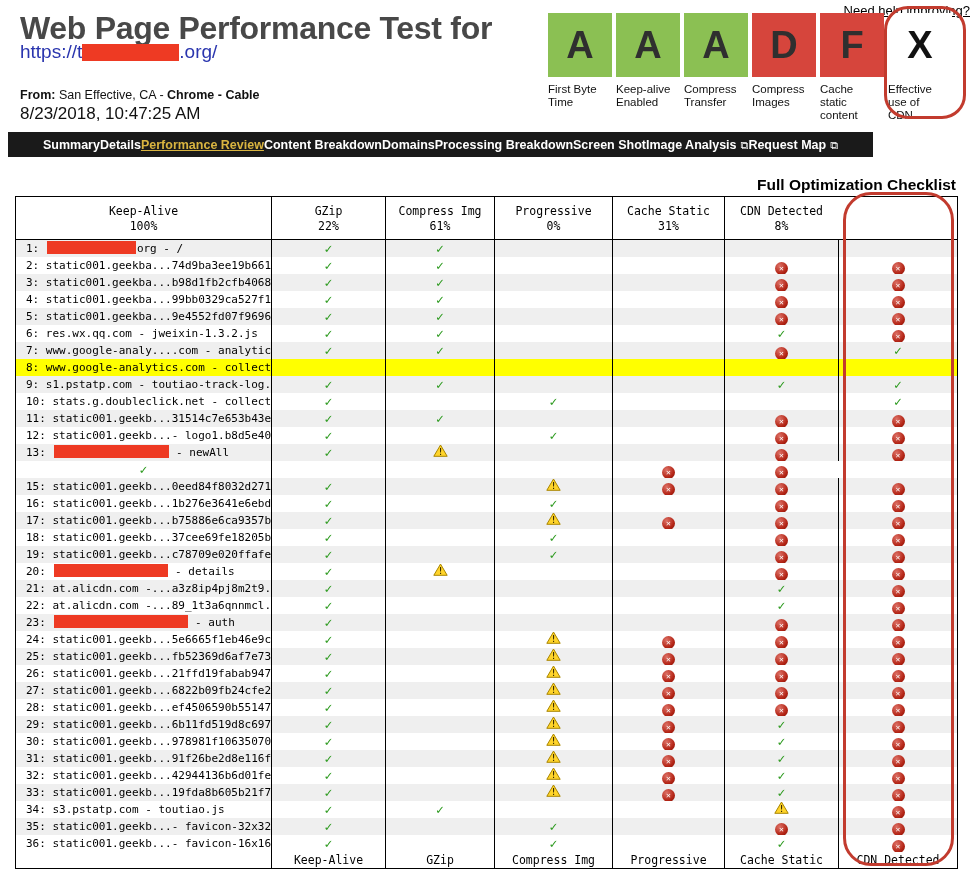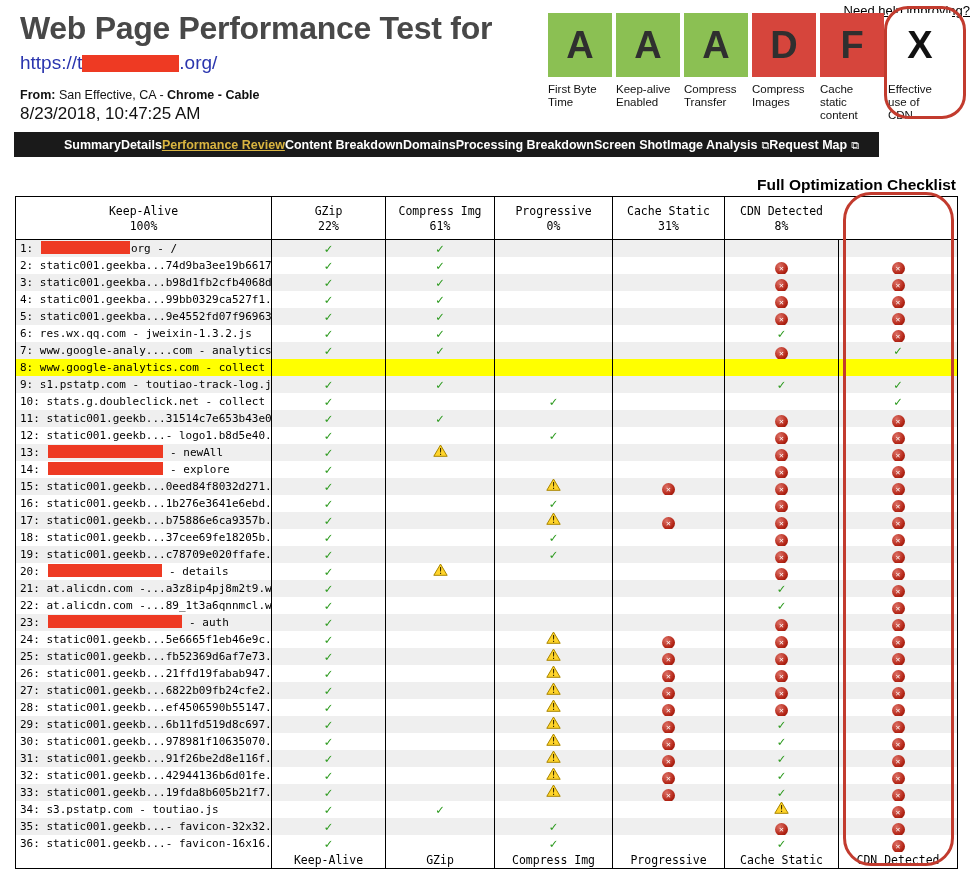--- a/index.html
+++ b/index.html
@@ -2,62 +2,62 @@
 <html><head>
 <meta charset="utf-8">
 <style>
   html,body{margin:0;padding:0;background:#fff;}
   #page{position:relative;width:975px;height:873px;background:#fff;overflow:hidden;
         font-family:"Liberation Sans",sans-serif;color:#000;}
 
   
   .page-title{position:absolute;left:20px;top:10px;margin:0;font-size:32px;font-weight:700;
               color:#484848;letter-spacing:-0.3px;}
-  .url-line{position:absolute;left:20px;top:52px;font-size:19px;color:#2a35ae;cursor:pointer;}
+  .url-line{position:absolute;left:20px;top:41px;font-size:19px;color:#2a35ae;cursor:pointer;}
   .redact{display:inline-block;background:#ee3a23;}
   .url-redact{width:97px;height:17px;vertical-align:-3px;}
   .from-line{position:absolute;left:20px;top:88px;font-size:12.5px;color:#111;}
   .from-line b{font-weight:700;}
   .date-line{position:absolute;left:20px;top:104px;font-size:17px;color:#111;}
   .help-link{position:absolute;top:3px;right:5px;font-size:13px;color:#000;
              text-decoration:underline;cursor:pointer;}
 
   
   .grades{position:absolute;left:548px;top:13px;display:flex;gap:4px;}
   .grade-item{width:64px;cursor:pointer;}
   .grade-box{width:64px;height:64px;display:flex;align-items:center;justify-content:center;
              font-size:38px;font-weight:700;color:#2f2f2f;}
   .grade-box.x-box{color:#111;}
   .grade-label{margin-top:6px;font-size:11.5px;line-height:13px;color:#111;width:58px;}
   .grade-oval{position:absolute;left:884px;top:6px;width:82px;height:113px;
               border:3px solid #c23b2e;border-radius:24px;box-sizing:border-box;
               pointer-events:none;}
 
   
-  .nav{position:absolute;left:14px;top:132px;width:865px;height:25px;background:#1a1a1a;
-       display:flex;align-items:center;justify-content:flex-end;box-sizing:border-box;
+  .nav{position:absolute;left:8px;top:132px;width:865px;height:25px;background:#1a1a1a;
+       display:flex;align-items:center;justify-content:center;box-sizing:border-box;
        padding:0 20px;font-size:12.5px;font-weight:700;color:#fff;}
   .nav-item{white-space:nowrap;cursor:pointer;}
   .nav-item.active{color:#d9b440;text-decoration:underline;}
   .ext{margin-left:4px;font-size:11px;font-weight:400;}
 
   
   .tbl-title{position:absolute;left:15px;top:176px;width:941px;text-align:right;
              font-size:15.5px;font-weight:700;color:#000;}
   .opt-table{position:absolute;left:15px;top:196px;width:941px;border:1px solid #000;
              background:#fff;font-family:"DejaVu Sans Mono",monospace;color:#000;}
   .t-row{display:grid;grid-template-columns:255px 114px 109px 118px 112px 114px 119px;}
   .t-row > div{box-sizing:border-box;border-left:1px solid #000;overflow:hidden;}
   .t-row > div:first-child{border-left:none;}
   .t-head{height:42px;border-bottom:1px solid #000;font-size:11.5px;}
   .t-head .colhd{display:flex;flex-direction:column;justify-content:center;align-items:center;
                  line-height:15px;padding-top:2px;}
   .t-head .step{display:flex;align-items:flex-end;padding:0 0 3px 3px;font-size:12px;}
   .t-row.body{height:17px;line-height:17px;font-size:11px;}
-  .t-row.body .lbl{padding-left:4px;white-space:pre;}
+  .t-row.body .lbl{padding-left:10px;white-space:pre;}
   .t-row.body .ic{text-align:center;}
   .r-odd{background:#efefef;}
   .r-even{background:#ffffff;}
   .r-hl{background:#ffff00;}
   .t-foot{height:16px;line-height:16px;font-size:11.5px;text-align:center;}
   .row-redact{height:13px;vertical-align:-2px;margin:0 1px;}
   .ic-chk{color:#2c9a1e;font-size:13px;font-weight:700;}
   .ic-err{display:inline-block;width:13px;height:13px;border-radius:50%;
           background:radial-gradient(circle at 35% 30%, #dd7166, #b42516 60%, #7e1105);
           color:#fff;font-size:8px;line-height:13px;font-weight:700;text-align:center;
@@ -269,21 +269,20 @@
           <div class="ic"><span class="ic-warn"><svg width="15" height="13" viewBox="0 0 15 13" xmlns="http://www.w3.org/2000/svg">
                 <path d="M7.5 1 L14.2 12.3 H0.8 Z" fill="#ffd42a" stroke="#a98500" stroke-width="1" stroke-linejoin="round"></path>
                 <text x="7.5" y="10.6" text-anchor="middle" font-size="8.5" font-weight="bold" fill="#3a2c00">!</text>
               </svg></span></div>
           <div class="ic"></div>
           <div class="ic"></div>
           <div class="ic"><span class="ic-err">✕</span></div>
           <div class="ic"><span class="ic-err">✕</span></div>
         </div>
         <div class="t-row body r-even">
-          <div class="lbl"><span>14: </span><span class="redact row-redact" style="width: 115px; background: rgb(238, 58, 35);"></span><span> - explore</span></div>
           <div class="ic"><span class="ic-chk">✓</span></div>
           <div class="ic"></div>
           <div class="ic"></div>
           <div class="ic"></div>
           <div class="ic"><span class="ic-err">✕</span></div>
           <div class="ic"><span class="ic-err">✕</span></div>
         </div>
         <div class="t-row body r-odd">
           <div class="lbl">15: static001.geekb...0eed84f8032d271.jpg</div>
           <div class="ic"><span class="ic-chk">✓</span></div>

